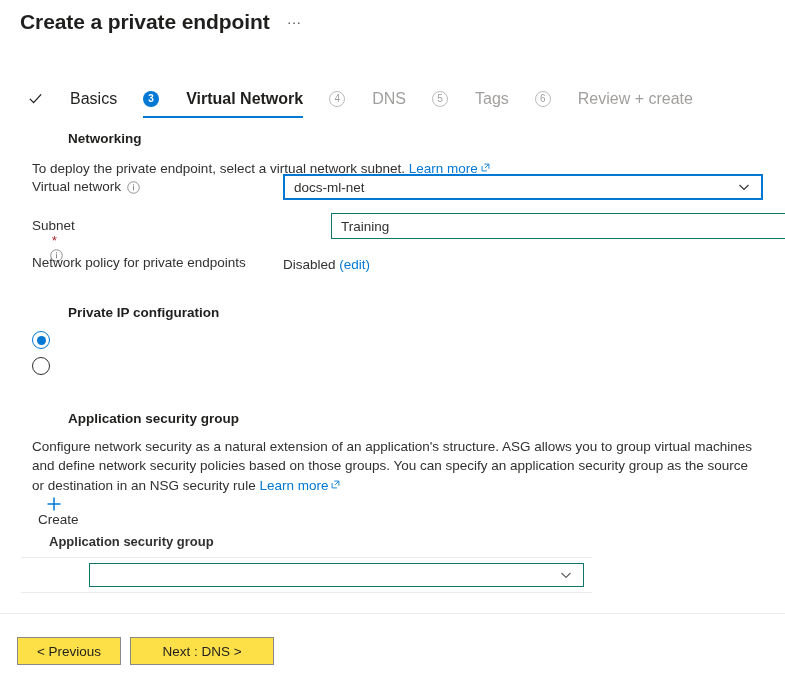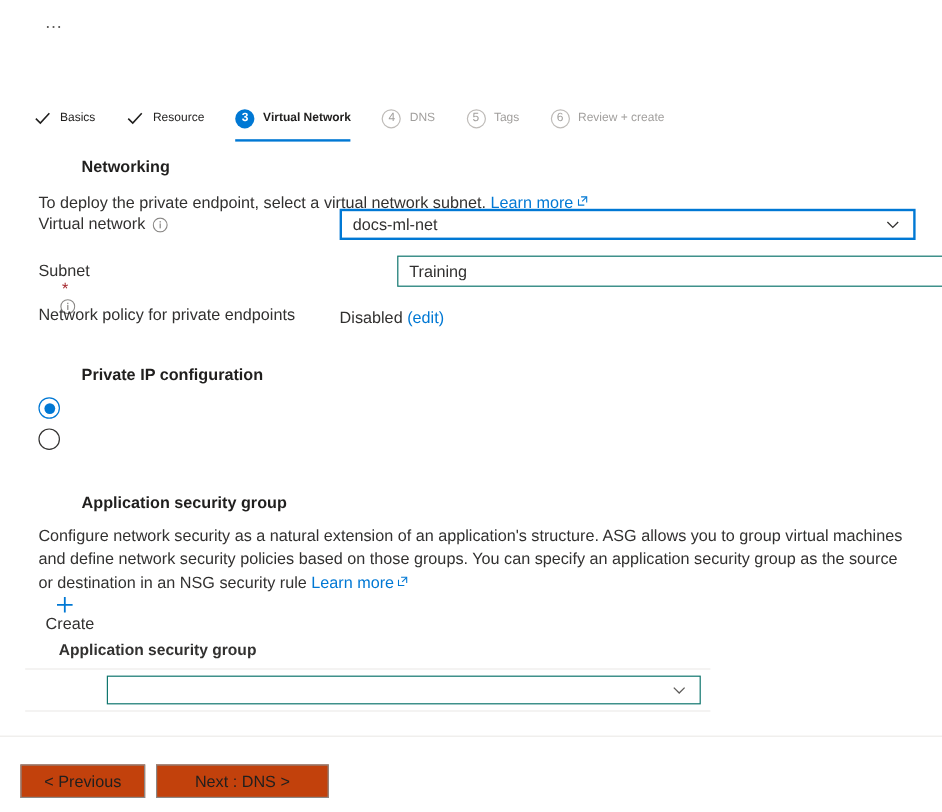--- a/index.html
+++ b/index.html
@@ -56,23 +56,24 @@
   .tab {
     display: flex;
     align-items: center;
     height: 29px;
     margin-right: 26px;
     cursor: pointer;
     position: relative;
     padding-bottom: 1px;
   }
   .tab .tab-label {
-    font-size: 10px;
+    font-size: 16px;
     color: #201f1e;
     white-space: nowrap;
+    margin-left: 20px;
   }
   .tab.done .tab-label { font-weight: 400; }
   .tab.active .tab-label { font-weight: 600; color: #201f1e; }
   .tab.upcoming .tab-label { color: #a19f9d; }
 
   .check-icon {
     width: 15px;
     height: 15px;
     margin-right: 7px;
     display: inline-block;
@@ -249,59 +250,52 @@
     left: 0;
     top: 613px;
     width: 785px;
     height: 1px;
     background: #edebe9;
   }
   .btn {
     position: absolute;
     box-sizing: border-box;
     border: 1px solid #8a8886;
-    background: #c2410c;
+    background: #fde047;
     color: #201f1e;
     font-family: "Liberation Sans", sans-serif;
     font-size: 13.5px;
     height: 28px;
     display: flex;
     align-items: center;
     justify-content: center;
     cursor: pointer;
     padding: 0 14px;
     white-space: nowrap;
   }
 </style>
 </head>
 <body>
 
 <div class="page-head">
+  <div class="page-title">Create a private endpoint</div>
   <div class="ellipsis-btn">…</div>
 </div>
 
 <div class="tabs">
 
   <div class="tab done">
     <span class="check-icon">
       <svg viewBox="0 0 16 16" width="15" height="15">
           <path d="M2 8.4 L6 12.4 L14 3.6" fill="none" stroke="#201f1e" stroke-width="1.4"></path>
         </svg>
     </span>
     <span class="tab-label">Basics</span>
   </div>
 
-  <div class="tab done">
-    <span class="check-icon">
-      <svg viewBox="0 0 16 16" width="15" height="15">
-          <path d="M2 8.4 L6 12.4 L14 3.6" fill="none" stroke="#201f1e" stroke-width="1.4"></path>
-        </svg>
-    </span>
-    <span class="tab-label">Resource</span>
-  </div>
 
   <div class="tab active">
     <span class="num-badge active">3</span>
     <span class="tab-label">Virtual Network</span>
   </div>
 
   <div class="tab upcoming">
     <span class="num-badge upcoming">4</span>
     <span class="tab-label">DNS</span>
   </div>

